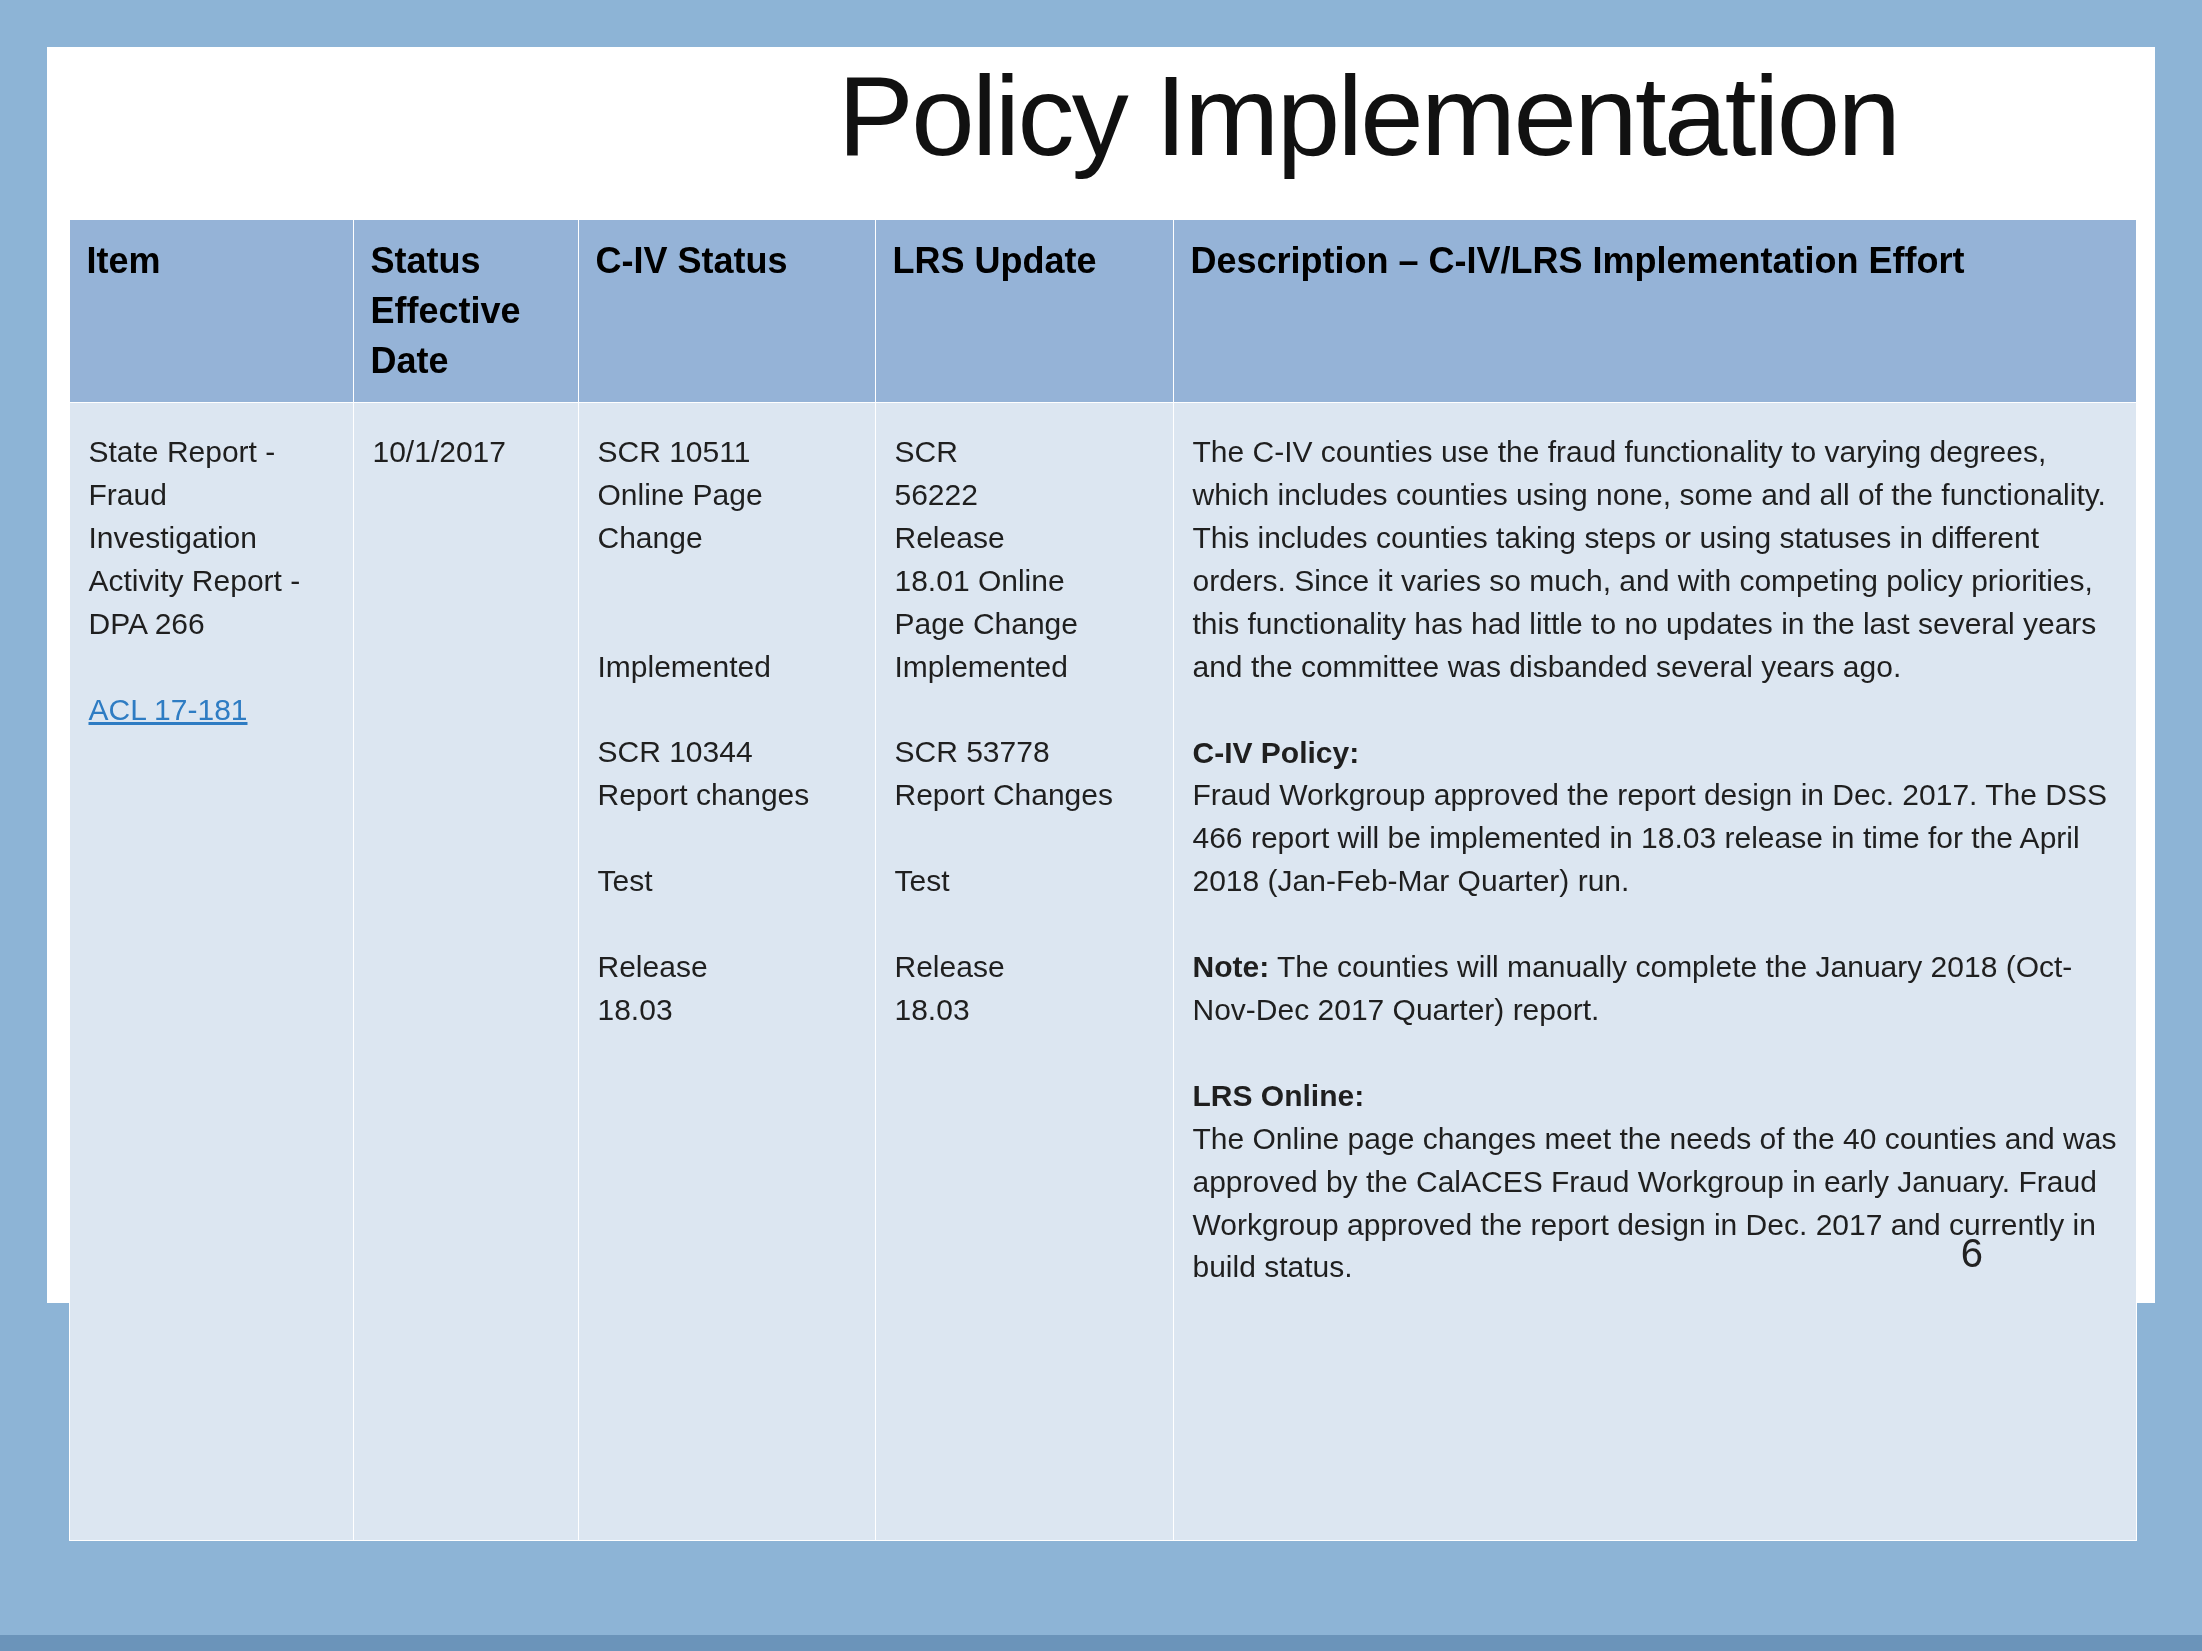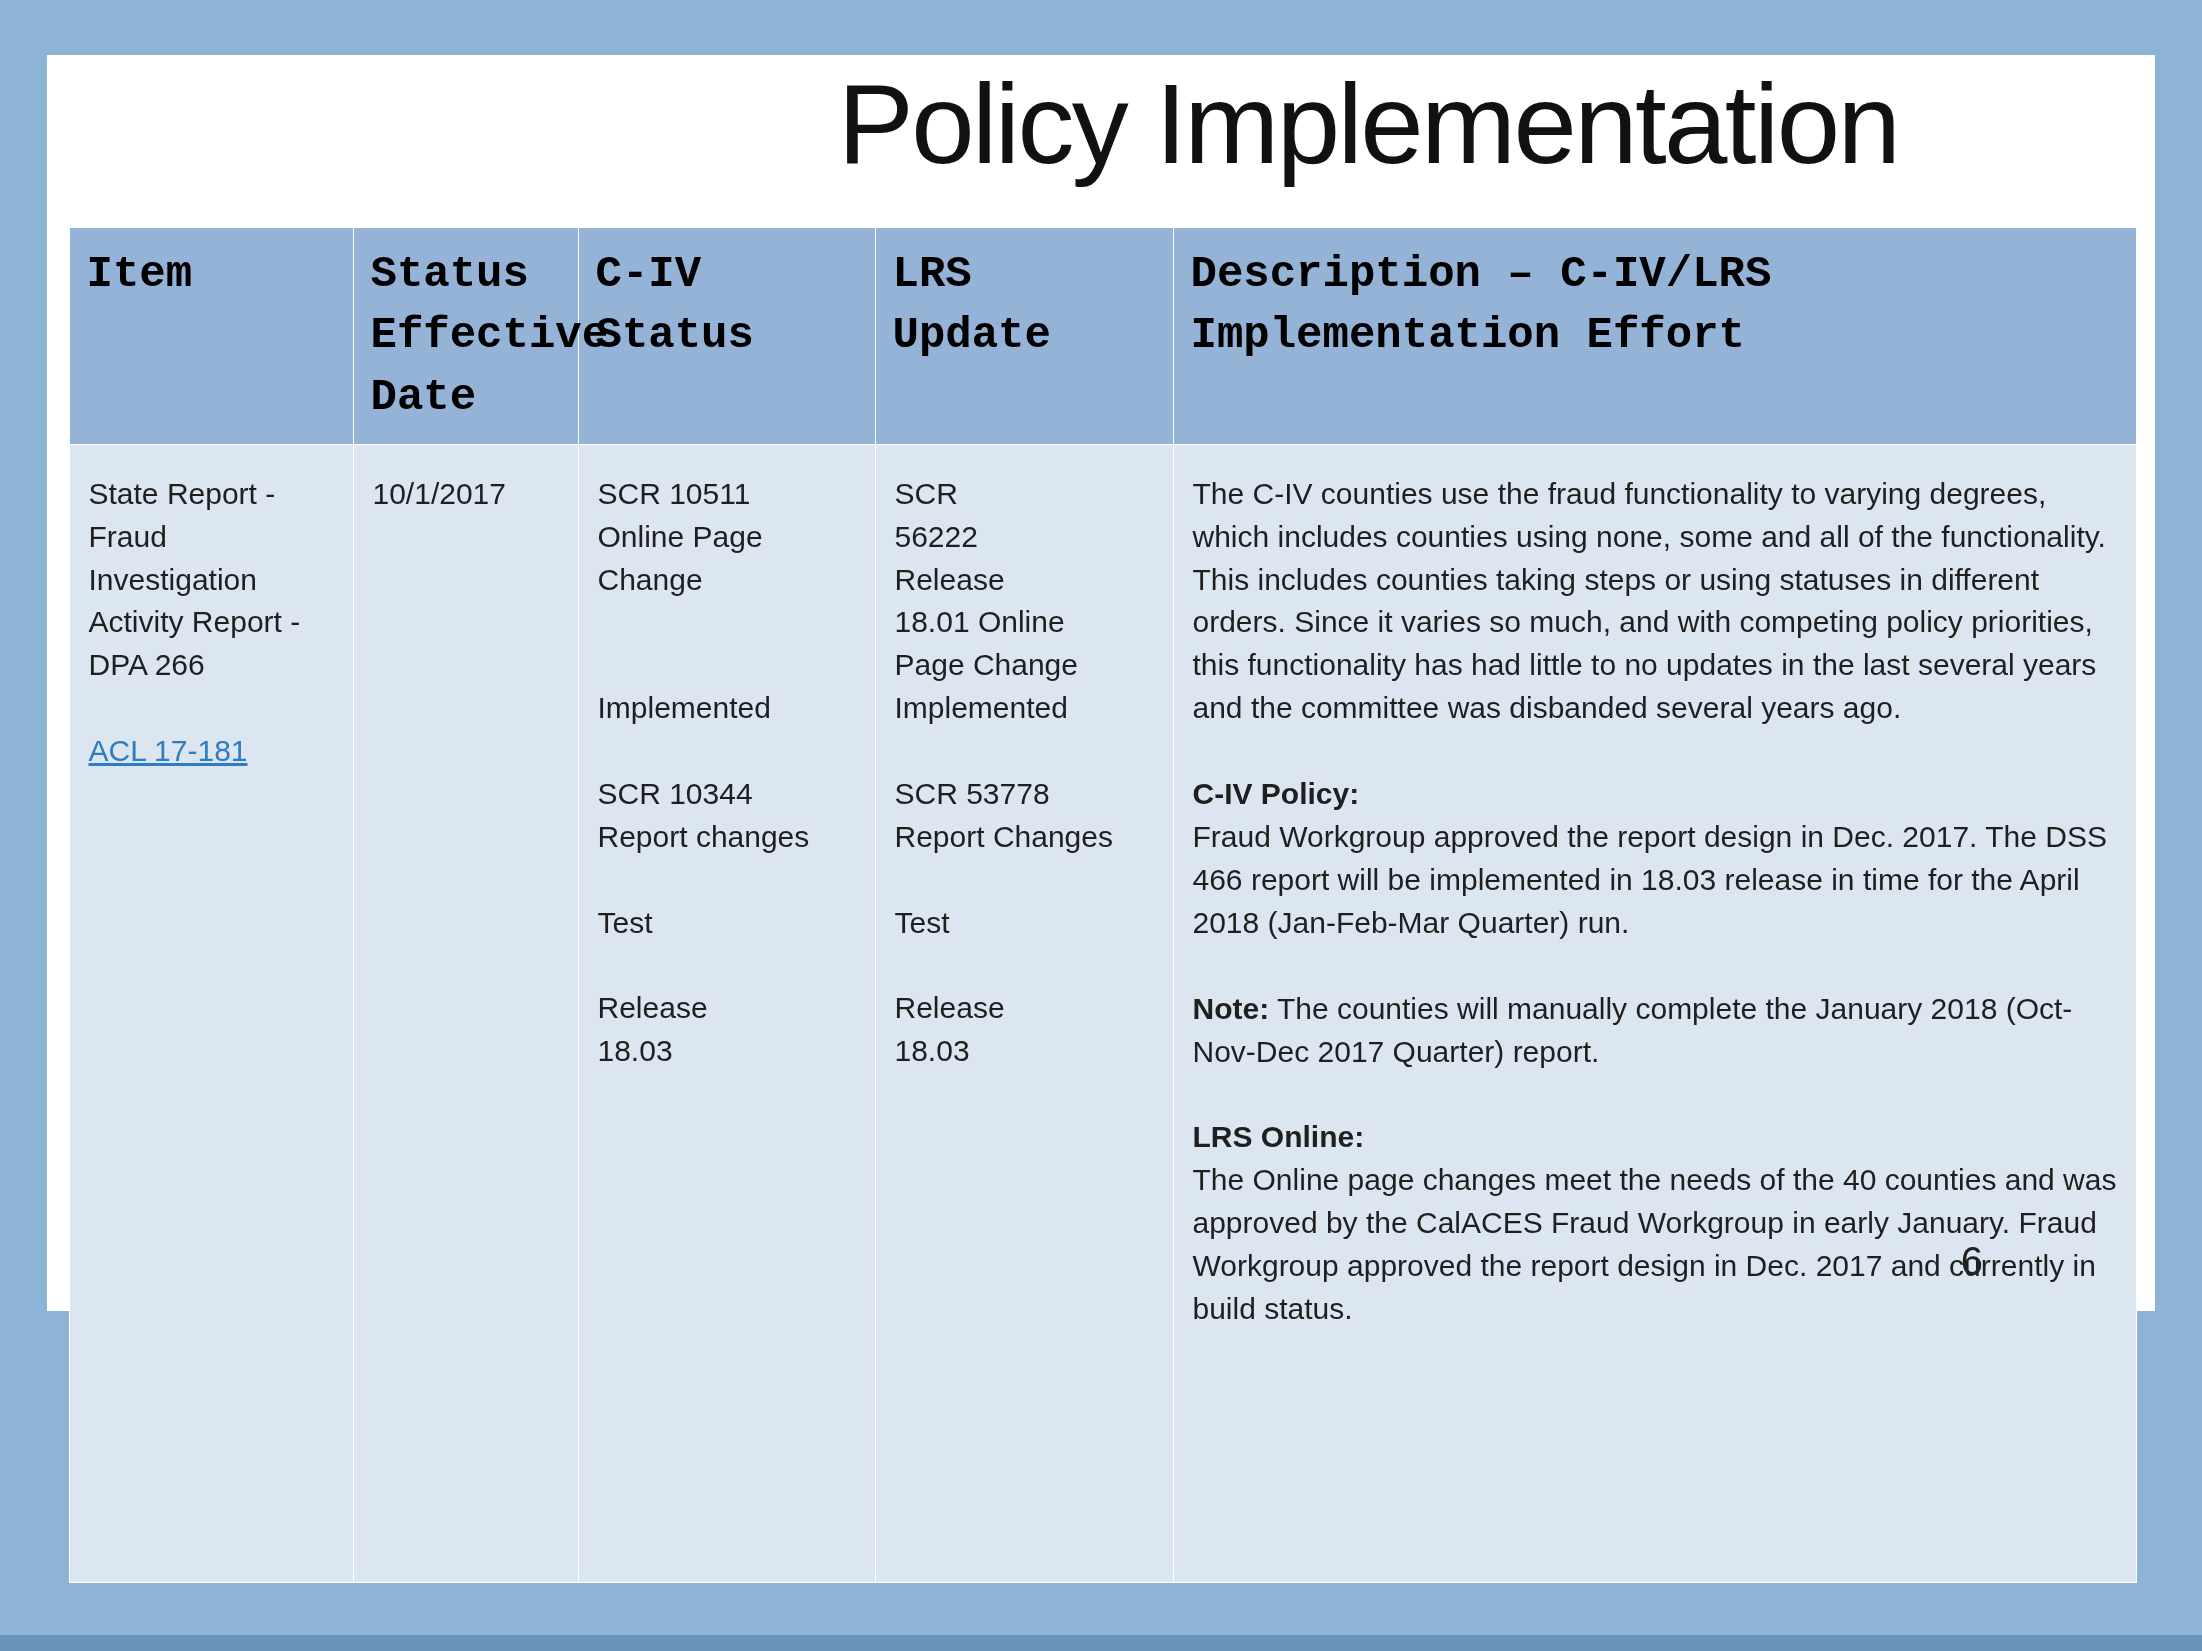--- a/index.html
+++ b/index.html
@@ -27,21 +27,20 @@
     height: 17px;
     background: #6b94ba;
   }
   .slide {
     position: absolute;
     left: 47px;
     top: 47px;
     width: 2108px;
     height: 1256px;
     background: #ffffff;
-    margin-top: 8px;
   }
   .slide-title {
     position: absolute;
     top: 3.4px;
     left: 551px;
     right: 17px;
     margin: 0;
     text-align: center;
     font-size: 114px;
     font-weight: 400;
@@ -55,26 +54,25 @@
     top: 172px;
     width: 2067px;
     border-collapse: collapse;
     table-layout: fixed;
   }
   .policy-table th {
     background: #95b3d7;
     color: #000000;
     text-align: left;
     vertical-align: top;
-    font-size: 44px;
+    font-size: 36px;
     line-height: 1.4;
     font-weight: 700;
     padding: 15.5px 17px;
     border: 1.7px solid #ffffff;
-    font-family: Liberation Mono, monospace;
   }
   .policy-table thead tr { height: 146px; }
   .policy-table tbody tr { height: 1138px; }
   .policy-table td {
     background: #dce6f1;
     vertical-align: top;
     font-size: 30px;
     line-height: 1.43;
     padding: 28px 19px;
     border: 1.7px solid #ffffff;

